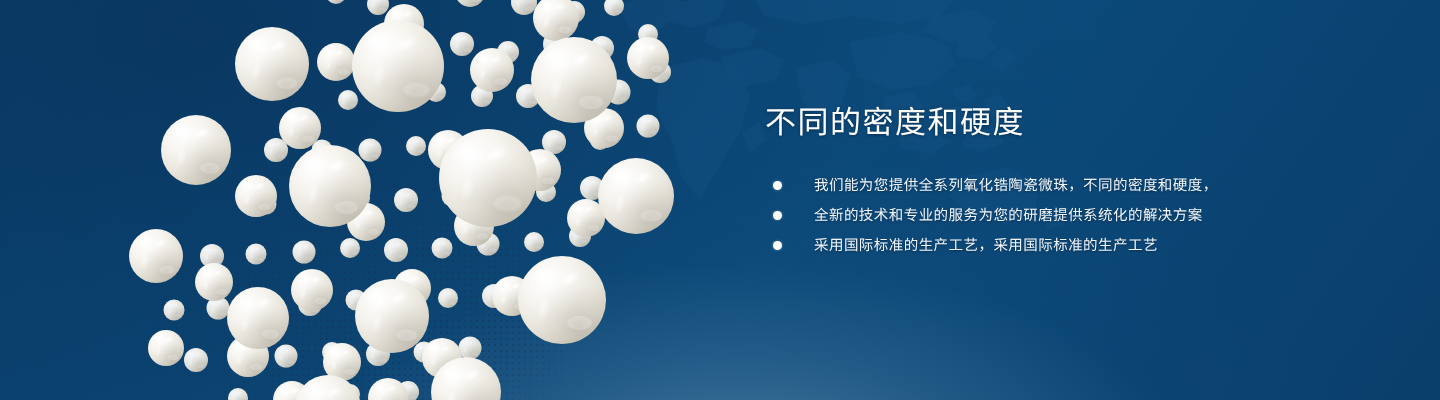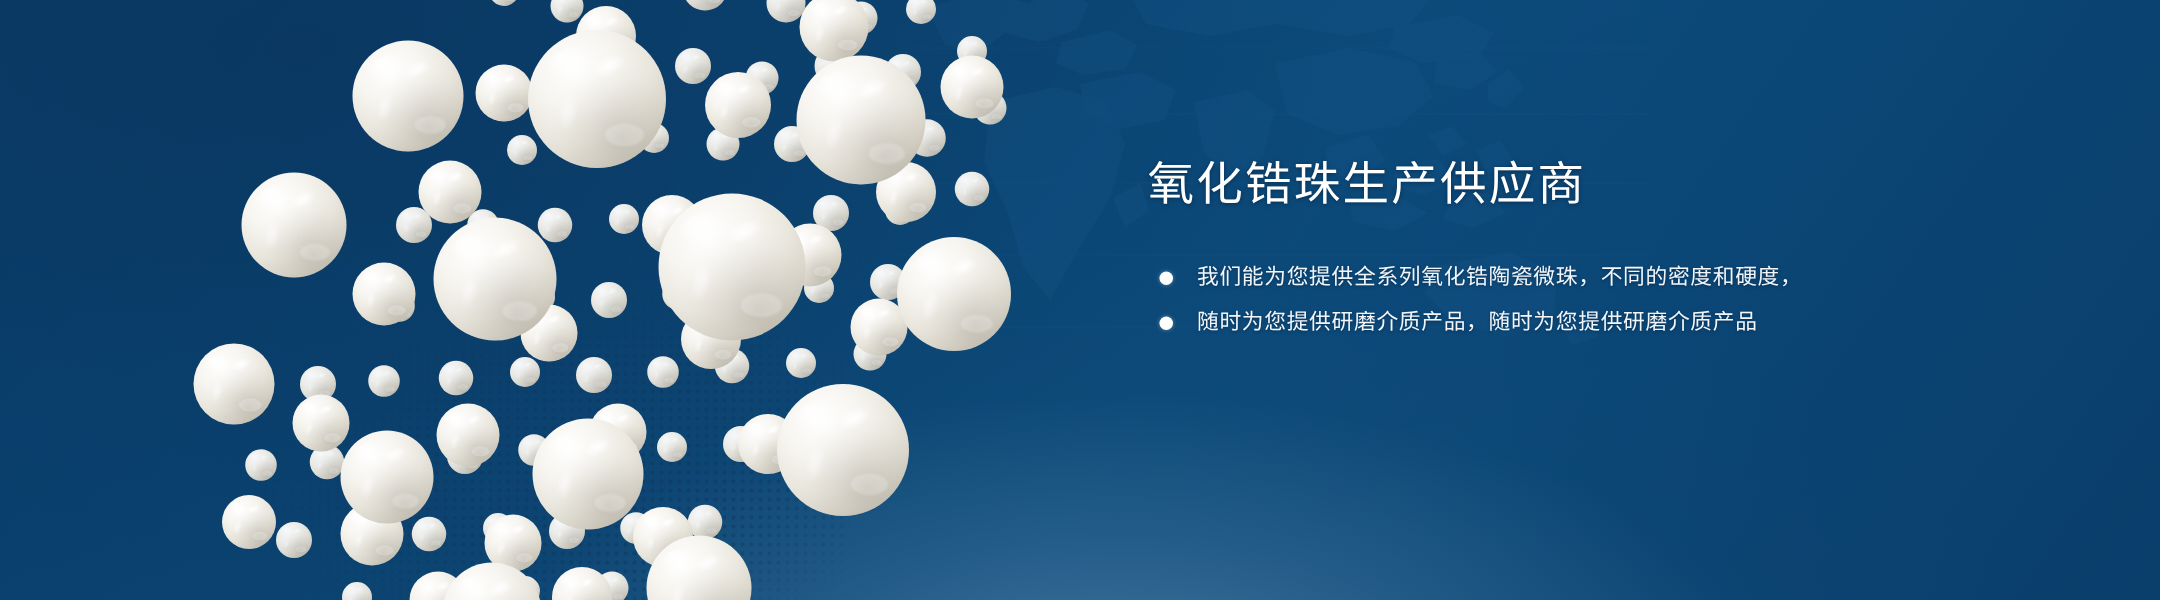--- a/index.html
+++ b/index.html
@@ -108,21 +108,21 @@
   .bullet .dot {
     position: absolute;
     left: 8px;
     top: 6px;
     width: 9px;
     height: 9px;
     border-radius: 50%;
     background: #ffffff;
     box-shadow: 0 0 3px rgba(255,255,255,0.35);
   }
-  .bullet .line { display: block; }
+  .bullet .line { display: block; margin-left: 16px; }
 </style>
 </head>
 <body>
 
 <div class="banner">
 
   <div class="worldmap">
     <svg viewBox="0 0 760 300" xmlns="http://www.w3.org/2000/svg" aria-hidden="true">
       <g fill="#1b5a8e" fill-opacity="0.75">
 
@@ -313,31 +313,35 @@
         <use href="#b" transform="translate(392,316) scale(0.74)"></use>
         <use href="#b" transform="translate(258,318) scale(0.62)"></use>
         <use href="#b" transform="translate(156,256) scale(0.54)"></use>
         <use href="#b" transform="translate(466,392) scale(0.70)"></use>
         <use href="#b" transform="translate(328,408) scale(0.66)"></use>
       </g>
     </svg>
   </div>
 
   <div class="copy">
-    <h1 class="headline">氧化锆珠生产供应商</h1>
+    <h1 class="headline">不同的密度和硬度</h1>
 
     <ul class="bullets">
 
       <li class="bullet">
         <span class="dot"></span>
         <span class="line">我们能为您提供全系列氧化锆陶瓷微珠，不同的密度和硬度，</span>
       </li>
 
-
       <li class="bullet">
         <span class="dot"></span>
-        <span class="line">随时为您提供研磨介质产品，随时为您提供研磨介质产品</span>
+        <span class="line">全新的技术和专业的服务为您的研磨提供系统化的解决方案</span>
+      </li>
+
+      <li class="bullet">
+        <span class="dot"></span>
+        <span class="line">采用国际标准的生产工艺，采用国际标准的生产工艺</span>
       </li>
 
     </ul>
   </div>
 
 </div>
 
 </body></html>

